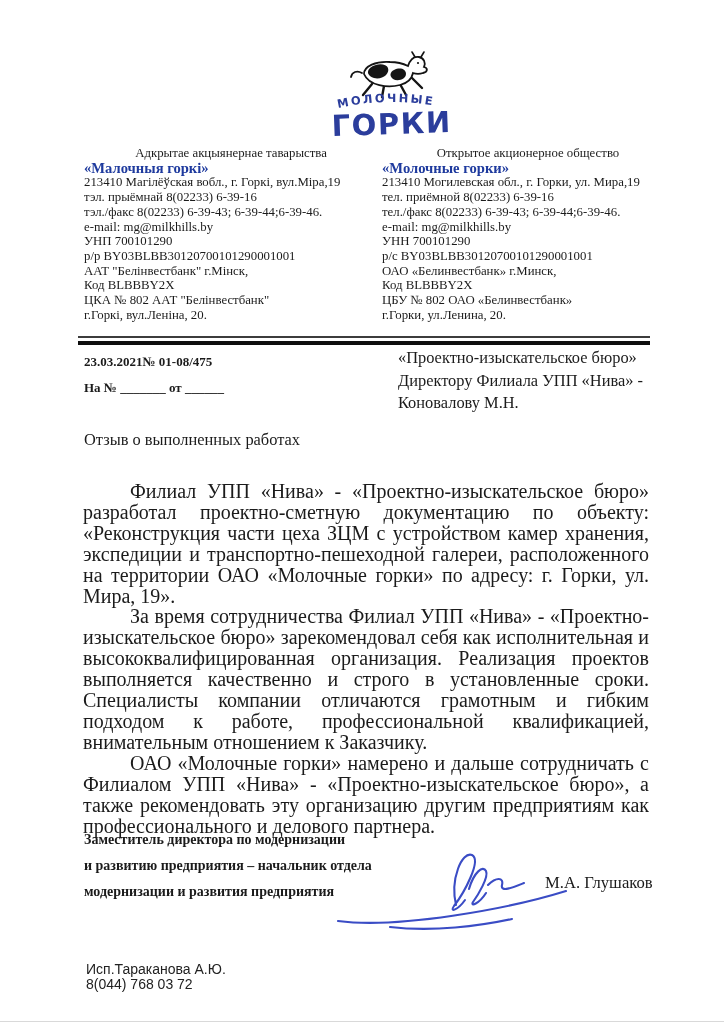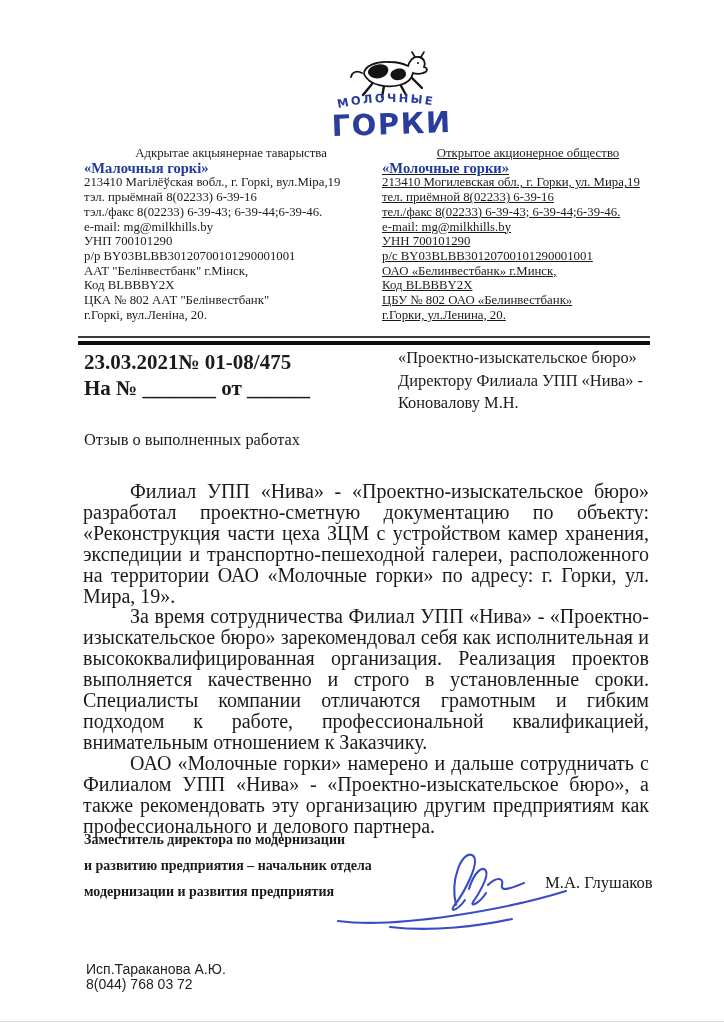--- a/index.html
+++ b/index.html
@@ -6,31 +6,31 @@
   .page{
     position:relative;width:724px;height:1024px;margin:0 auto;
     background:#ffffff;overflow:hidden;
     font-family:"Liberation Serif", serif;color:#1b1b1b;
   }
   
   .logo{position:absolute;top:48px;left:322px;width:140px;height:92px;}
   
   .lh-col{position:absolute;top:146px;font-size:12.8px;line-height:14.7px;}
   .lh-left{left:84px;width:294px;}
-  .lh-right{left:382px;width:292px;text-decoration:underline;}
+  .lh-right{left:382px;width:292px;}
   .org-type{text-align:center;}
   .org-name{font-weight:bold;font-size:14.6px;color:#1e3a9e;}
   .col-line{white-space:nowrap;}
   
   .double-rule{
     position:absolute;top:336px;left:78px;width:572px;height:3px;
     border-top:2px solid #3c3c3c;border-bottom:4px solid #0e0e0e;
   }
   
-  .ref-block{position:absolute;top:349px;left:84px;font-weight:bold;font-size:21px;line-height:26px;white-space:nowrap;}
+  .ref-block{position:absolute;top:349px;left:84px;font-weight:bold;font-size:13px;line-height:26px;white-space:nowrap;}
   .addressee{position:absolute;top:347px;left:398px;width:276px;font-size:16.4px;line-height:22.6px;}
   
   .subject{position:absolute;top:430px;left:84px;font-size:16.4px;}
   
   .body-text{position:absolute;top:481px;left:83px;width:566px;}
   .body-text p{margin:0;text-indent:47px;text-align:justify;font-size:20px;line-height:20.9px;}
   
   .sig-titles{position:absolute;top:827px;left:84px;width:400px;font-weight:bold;font-size:14px;line-height:26px;}
   .signer{position:absolute;top:873px;left:545px;font-size:16.6px;white-space:nowrap;}
   .sig-ink{position:absolute;top:843px;left:328px;width:262px;height:88px;}

